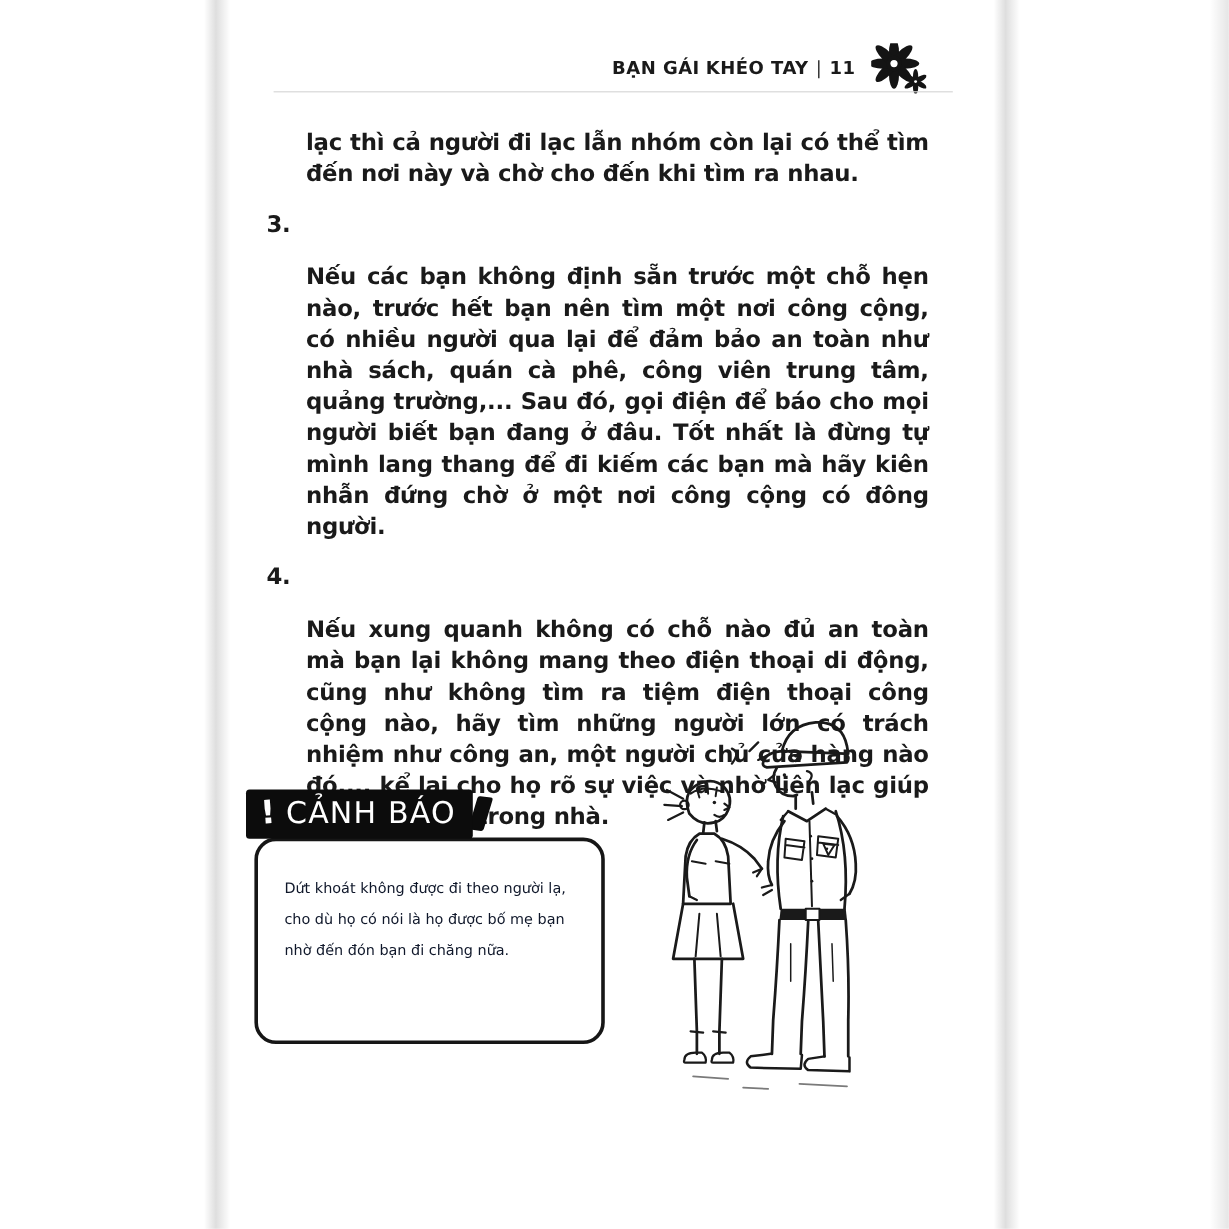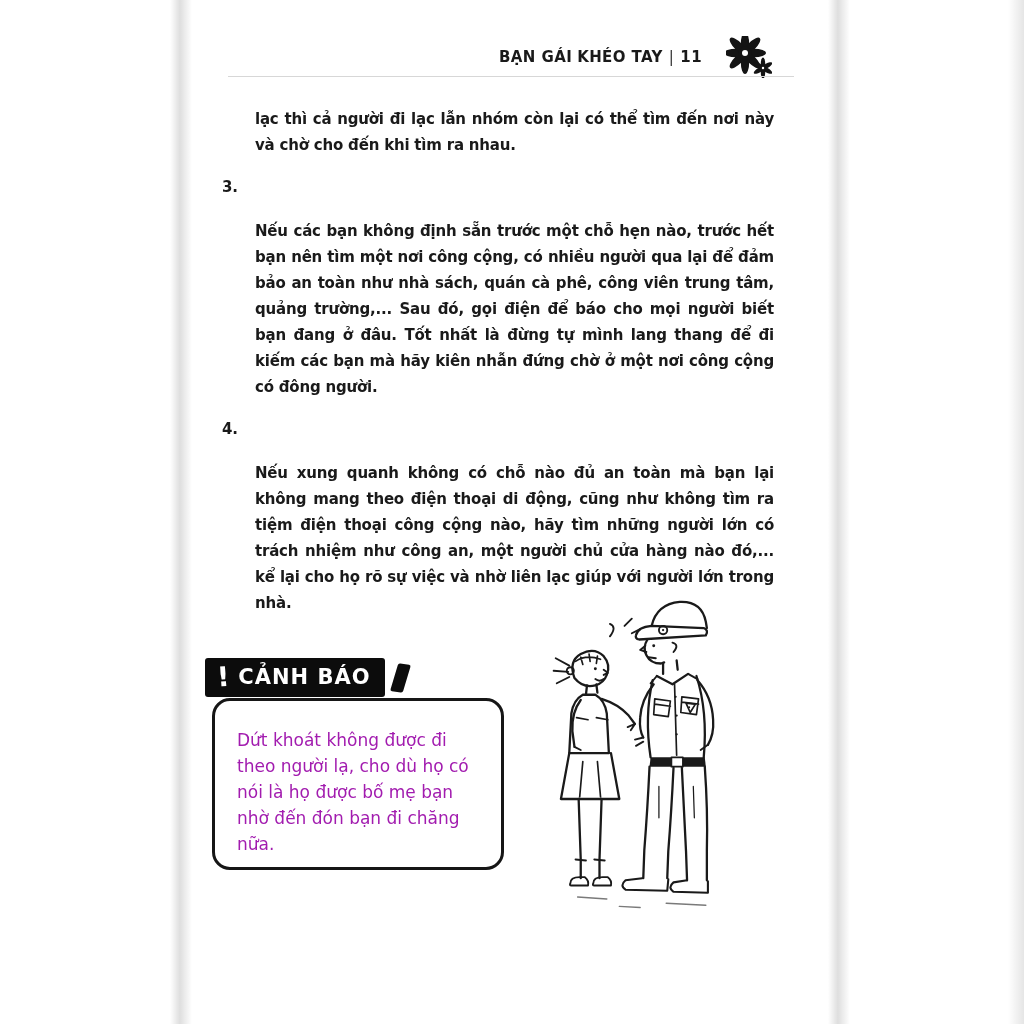--- a/index.html
+++ b/index.html
@@ -11,64 +11,64 @@
   }
   
   .edge{position:absolute;top:0;bottom:0;width:22px;pointer-events:none;}
   .edge.left{left:170px;background:linear-gradient(to right, rgba(0,0,0,0), rgba(0,0,0,0.13) 45%, rgba(0,0,0,0));}
   .edge.right{left:828px;background:linear-gradient(to right, rgba(0,0,0,0), rgba(0,0,0,0.13) 45%, rgba(0,0,0,0));}
   .edge.far-right{left:1008px;width:16px;background:linear-gradient(to right, rgba(0,0,0,0), rgba(0,0,0,0.10));}
 
   
   .page-header{
     position:absolute;top:36px;right:252px;
-    display:flex;align-items:center;gap:24px;
+    display:flex;align-items:center;gap:13px;
   }
   .page-header .title{font-size:15px;letter-spacing:.4px;white-space:nowrap;}
   .page-header .t-strong{font-weight:800;}
   .page-header .t-light{font-weight:600;margin-left:5px;}
   .page-header .sep{font-weight:400;color:#333;margin:0 6px;}
   .page-header .pnum{font-weight:700;}
   .header-rule{
     position:absolute;left:228px;top:76px;width:566px;height:1px;
     background:#d7d7d7;
   }
 
   
   .content{
     position:absolute;left:222px;top:106px;width:552px;
-    font-size:15px;line-height:26px;font-weight:700;
+    font-size:19px;line-height:26px;font-weight:700;
     letter-spacing:-0.2px;text-align:justify;
   }
   .content p.cont{margin:0 0 16px 33px;}
   .num-item{display:flex;margin:0 0 16px 0;}
   .num-item .num{flex:0 0 33px;text-align:left;}
   .num-item .itxt{flex:1;margin-top:44px;}
 
   
   .warn-banner{
     position:absolute;left:205px;top:658px;z-index:3;
     display:flex;align-items:center;
     background:#0c0c0c;color:#fff;
     padding:5px 14px 7px 12px;border-radius:3px;
   }
   .warn-banner .bang{font-size:27px;font-weight:800;line-height:1;margin-right:9px;transform:rotate(-4deg);}
-  .warn-banner .wlabel{font-size:21px;font-weight:700;letter-spacing:1px;white-space:nowrap;}
+  .warn-banner .wlabel{font-size:25px;font-weight:400;letter-spacing:1px;white-space:nowrap;}
   .banner-tail{
     position:absolute;left:394px;top:664px;width:13px;height:28px;
     background:#0c0c0c;transform:skewX(-10deg) rotate(7deg);z-index:2;border-radius:2px;
   }
   .warn-box{
     position:absolute;left:212px;top:698px;width:292px;height:172px;z-index:1;
     border:3px solid #161616;border-radius:18px;background:#fff;
     box-sizing:border-box;
     padding:26px 18px 0 22px;
   }
   .warn-box .wtext{
-    font-size:17px;line-height:26px;font-weight:500;color:#a21caf;
+    font-size:12px;line-height:26px;font-weight:500;color:#0f172a;
     letter-spacing:0;
   }
 
   
   .illus{position:absolute;left:518px;top:578px;width:286px;height:344px;}
   .illus svg{width:100%;height:100%;}
 
   .flower{width:46px;height:42px;flex:0 0 auto;}
 </style>
 </head>

